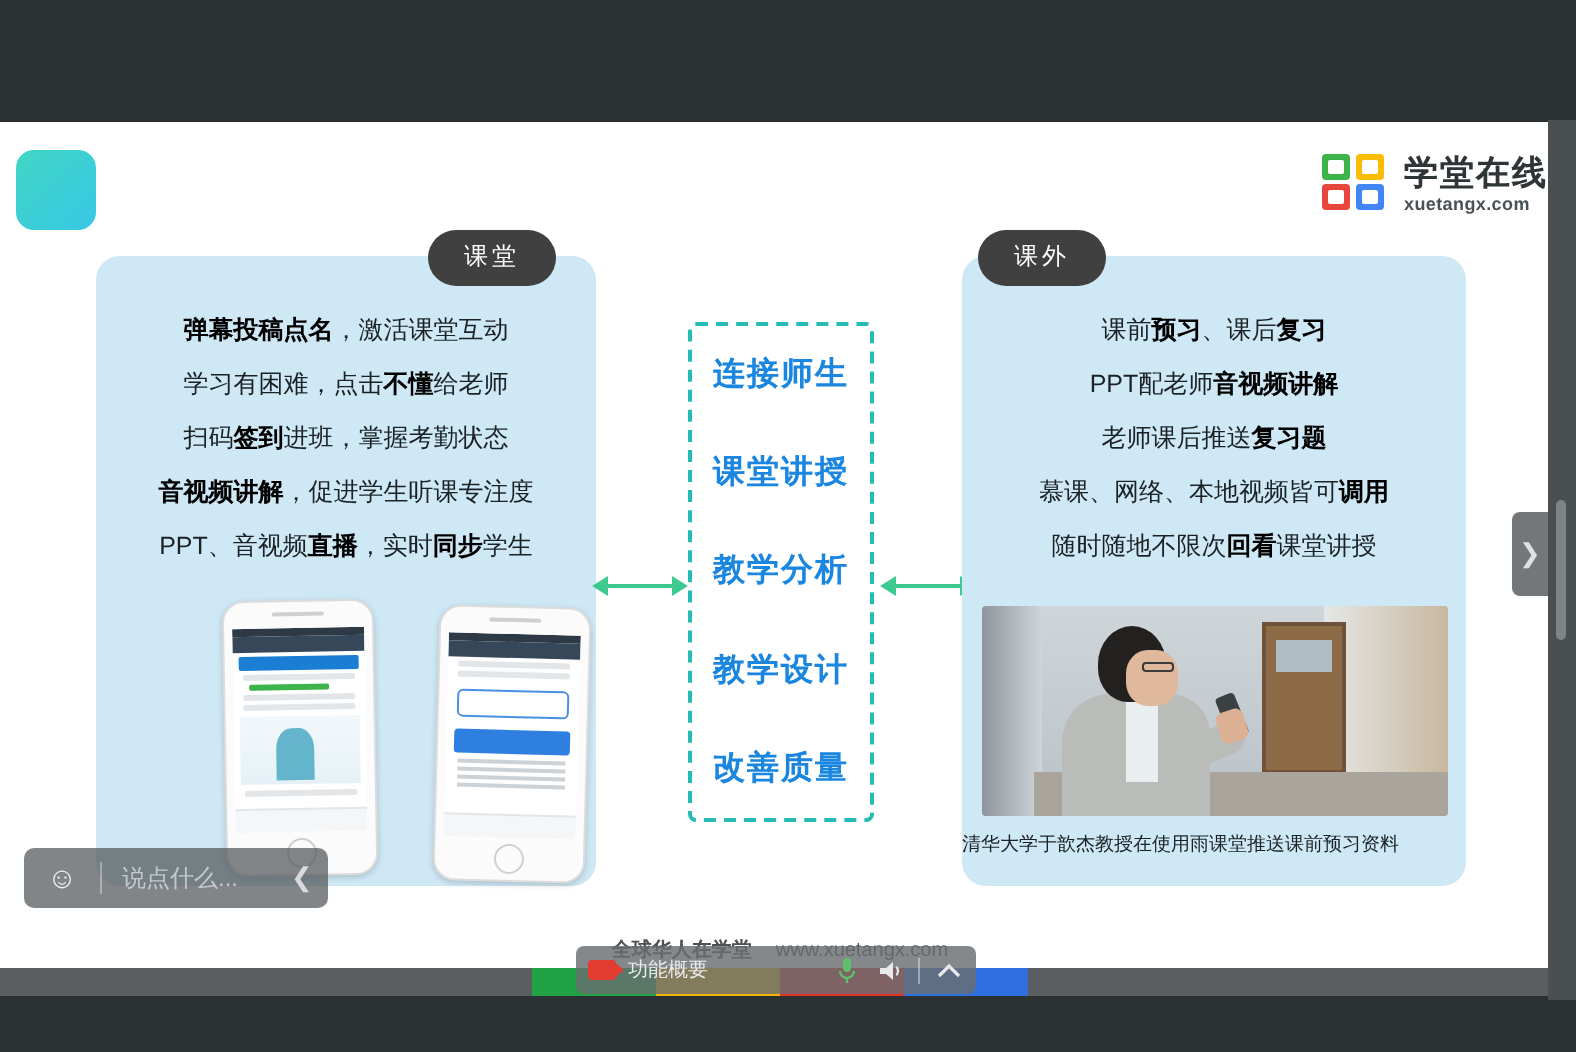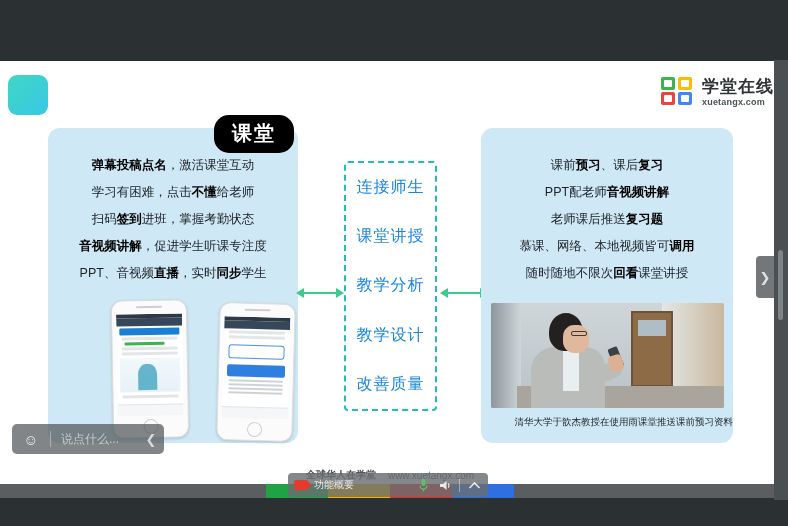--- a/index.html
+++ b/index.html
@@ -48,22 +48,22 @@
 
   
   .panel {
     position: absolute; background: #cfe8f5; border-radius: 12px;
   }
   .panel-left  { left: 48px;  top: 67px; width: 250px; height: 315px; }
   .panel-right { left: 481px; top: 67px; width: 252px; height: 315px; }
 
   .badge {
     position: absolute; top: -13px;
-    background: #000000; color: #ffffff;
-    font-size: 20px; font-weight: bold; letter-spacing: 2px;
+    background: #404040; color: #ffffff;
+    font-size: 12px; font-weight: normal; letter-spacing: 2px;
     padding: 5px 18px 6px; border-radius: 15px;
     white-space: nowrap;
   }
   .badge-left  { left: 166px; }
   .badge-right { left: 8px; }
 
   .lines { position: absolute; left: 0; right: 0; top: 24px; text-align: center; }
   .lines .ln {
     font-size: 12.5px; color: #1b2226; line-height: 27px; white-space: nowrap;
   }
@@ -107,21 +107,21 @@
   .ph-band { height: 12px; background: #2f7fe0; margin: 3px 4px; border-radius: 2px; }
   .ph-txt { height: 2px; background: #ccd2d6; margin: 2px 6px; }
 
   
   .center-box {
     position: absolute; left: 344px; top: 100px; width: 93px; height: 250px;
     border: 2px dashed #24bcb4; border-radius: 4px;
     display: flex; flex-direction: column; justify-content: space-around; align-items: center;
   }
   .center-box .ci {
-    font-size: 16px; font-weight: normal; color: #1a86e0; letter-spacing: 1px; white-space: nowrap;
+    font-size: 16px; font-weight: bold; color: #1a86e0; letter-spacing: 1px; white-space: nowrap;
   }
   .arrow { position: absolute; top: 225px; height: 14px; width: 48px; }
   .arrow svg { display: block; }
   .arrow-left  { left: 296px; }
   .arrow-right { left: 440px; }
 
   
   .photo {
     position: absolute; left: 491px; top: 242px; width: 233px; height: 105px;
     border-radius: 2px; overflow: hidden;
@@ -135,21 +135,21 @@
   .photo .person-head { position: absolute; left: 58px; top: 10px; width: 34px; height: 38px; background: #23211f; border-radius: 50% 50% 44% 44%; }
   .photo .person-face { position: absolute; left: 72px; top: 22px; width: 26px; height: 28px; background: #e0b89b; border-radius: 42%; }
   .photo .person-glass { position: absolute; left: 80px; top: 28px; width: 16px; height: 5px; border: 1px solid #3a3a3a; border-radius: 2px; }
   .photo .person-body { position: absolute; left: 40px; top: 44px; width: 74px; height: 61px; background: #b9bcb8; border-radius: 24px 20px 0 0; }
   .photo .person-shirt { position: absolute; left: 72px; top: 48px; width: 16px; height: 40px; background: #e9eef1; }
   .photo .arm { position: absolute; left: 96px; top: 62px; width: 36px; height: 16px; background: #b9bcb8; border-radius: 8px; transform: rotate(-22deg); }
   .photo .hand { position: absolute; left: 118px; top: 52px; width: 14px; height: 16px; background: #dcb093; border-radius: 4px; transform: rotate(-18deg); }
   .photo .device { position: absolute; left: 120px; top: 44px; width: 10px; height: 22px; background: #3b4043; border-radius: 2px; transform: rotate(-22deg); }
   .caption {
     position: absolute; left: 481px; top: 355px; width: 252px;
-    text-align: right; font-size: 9.5px; color: #1b2226;
+    text-align: left; font-size: 9.5px; color: #1b2226;
   }
 
   
   .foot-gray { position: absolute; left: 0; bottom: 0; width: 788px; height: 14px; background: #5a5e60; }
   .foot-colors { position: absolute; left: 266px; bottom: 0; width: 248px; height: 14px; display: flex; }
   .foot-colors span { flex: 1 1 0; }
   .foot-slogan {
     position: absolute; left: 266px; bottom: 16px; width: 248px;
     display: flex; align-items: center; justify-content: center; gap: 12px;
     font-size: 10px; color: #4c5153; white-space: nowrap;
@@ -310,20 +310,21 @@
     </div>
     <div class="arrow arrow-right">
       <svg width="48" height="14" viewBox="0 0 48 14">
         <line x1="6" y1="7" x2="42" y2="7" stroke="#3ec98f" stroke-width="2"></line>
         <polygon points="0,7 8,2 8,12" fill="#3ec98f"></polygon>
         <polygon points="48,7 40,2 40,12" fill="#3ec98f"></polygon>
       </svg>
     </div>
 
     <div class="panel panel-right">
+      <div class="badge badge-right">课外</div>
       <div class="lines">
         <div class="ln">课前<b>预习</b>、课后<b>复习</b></div>
         <div class="ln">PPT配老师<b>音视频讲解</b></div>
         <div class="ln">老师课后推送<b>复习题</b></div>
         <div class="ln">慕课、网络、本地视频皆可<b>调用</b></div>
         <div class="ln">随时随地不限次<b>回看</b>课堂讲授</div>
       </div>
     </div>
 
     <div class="photo">

